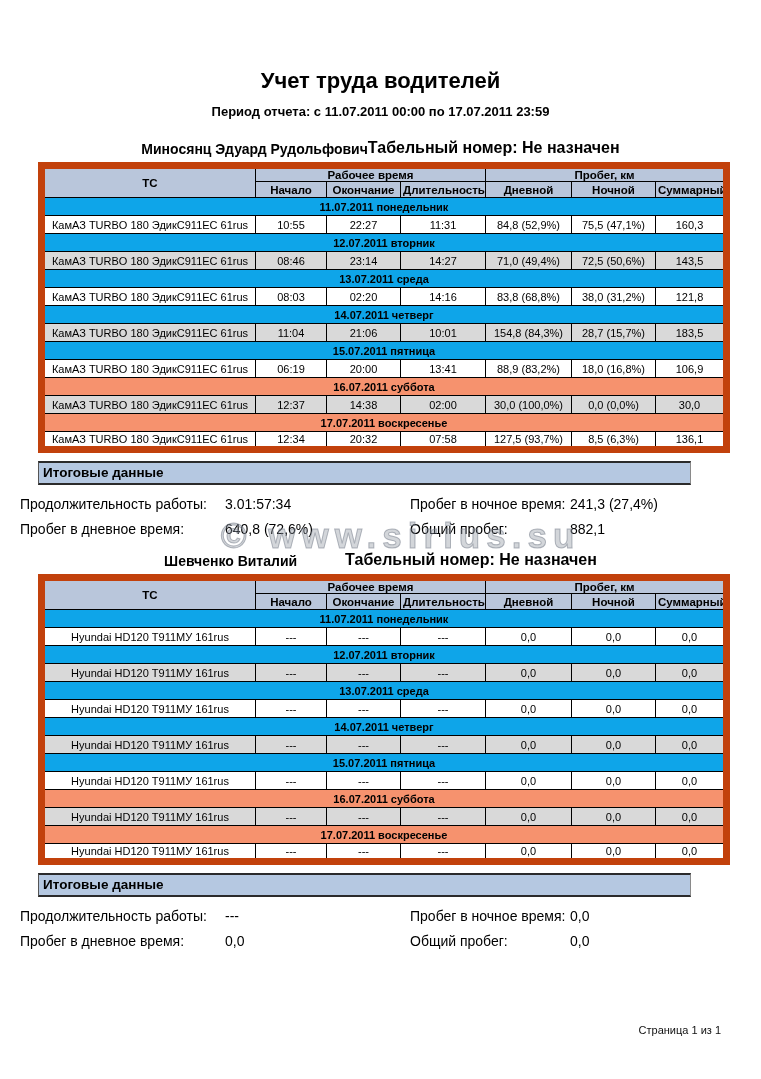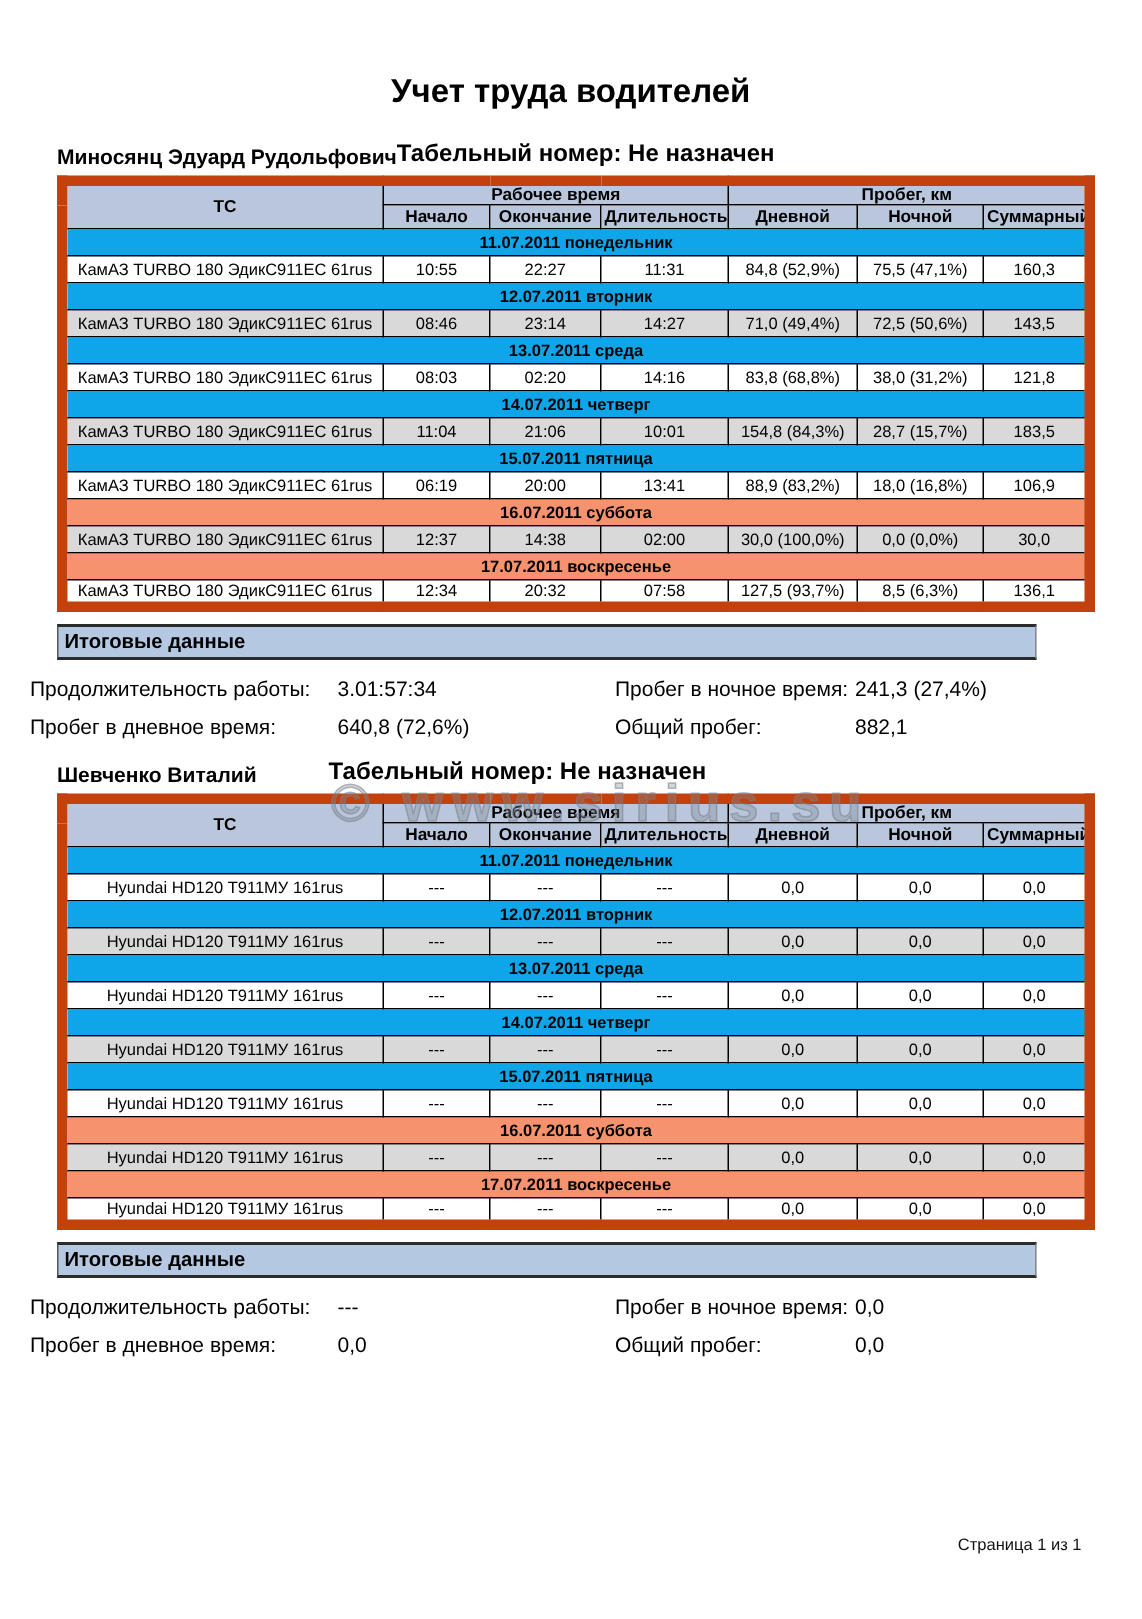--- a/index.html
+++ b/index.html
@@ -14,27 +14,28 @@
     width: 761px;
     height: 1079px;
     background: #fff;
     overflow: hidden;
   }
   .title {
     padding-top: 48px;
     text-align: center;
     font-size: 22px;
     font-weight: bold;
+    margin-top: 20px;
   }
   .subtitle { text-align: center; font-weight: bold; font-size: 13px; margin-top: 10px; }
   .subtitle.second { margin-top: 7px; }
 
   .driver-header {
     display: flex;
-    justify-content: flex-start;
+    justify-content: center;
     align-items: flex-end;
     margin: 20px 38px 5px 38px;
   }
   .driver-header.second { margin-top: 14px; gap: 48px; }
   .driver-name { font-size: 14px; font-weight: bold; }
   .personnel { font-size: 16px; font-weight: bold; }
 
   table.report {
     margin-left: 38px;
     width: 685px;
@@ -108,20 +109,21 @@
     font-size: 11px;
     color: #111;
   }
 </style>
 </head>
 <body>
 
 <div class="page">
 
   <div class="title">Учет труда водителей</div>
+  <div class="subtitle">Период отчета: с 11.07.2011 00:00 по 17.07.2011 23:59</div>
 
   <div class="driver-header">
     <span class="driver-name">Миносянц Эдуард Рудольфович</span>
     <span class="personnel">Табельный номер: Не назначен</span>
   </div>
 
   <table class="report">
     <colgroup>
       <col style="width:214px">
         <col style="width:71px">

